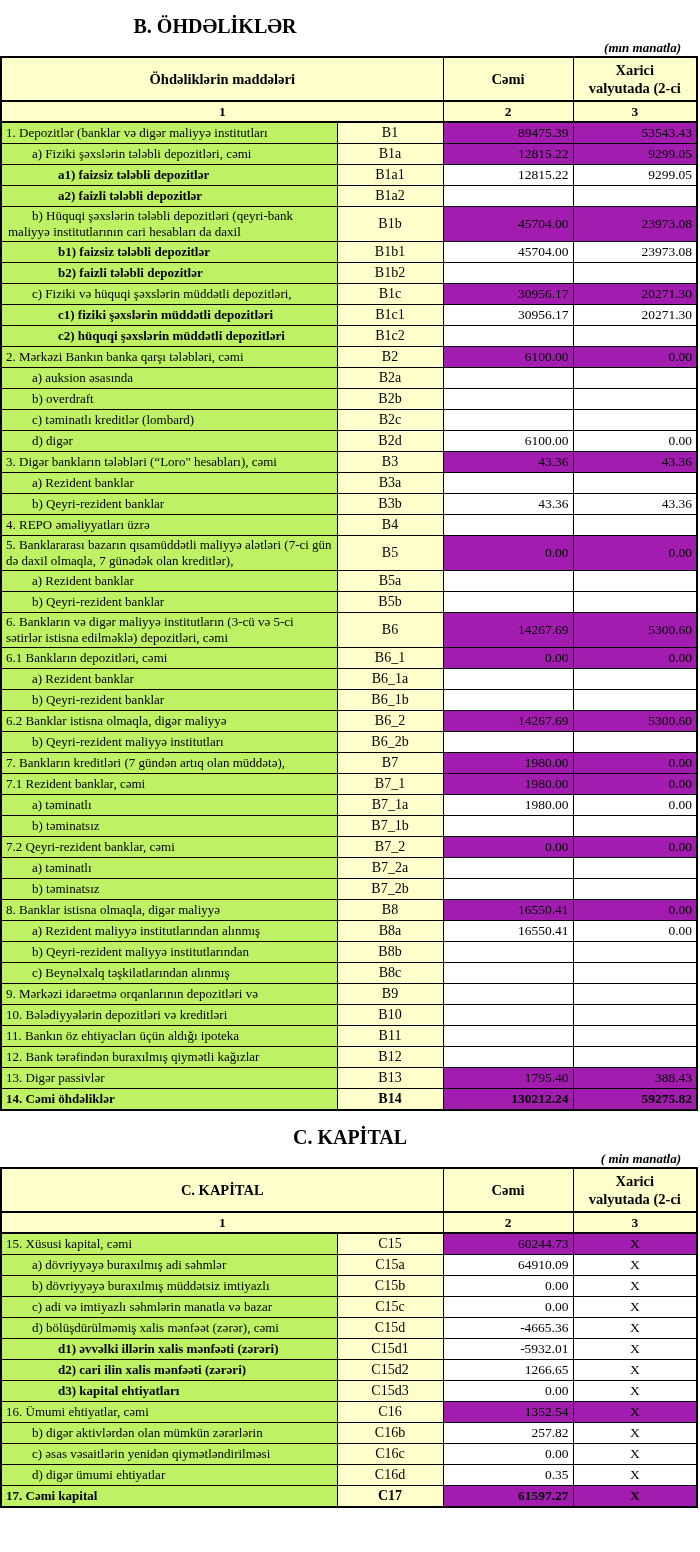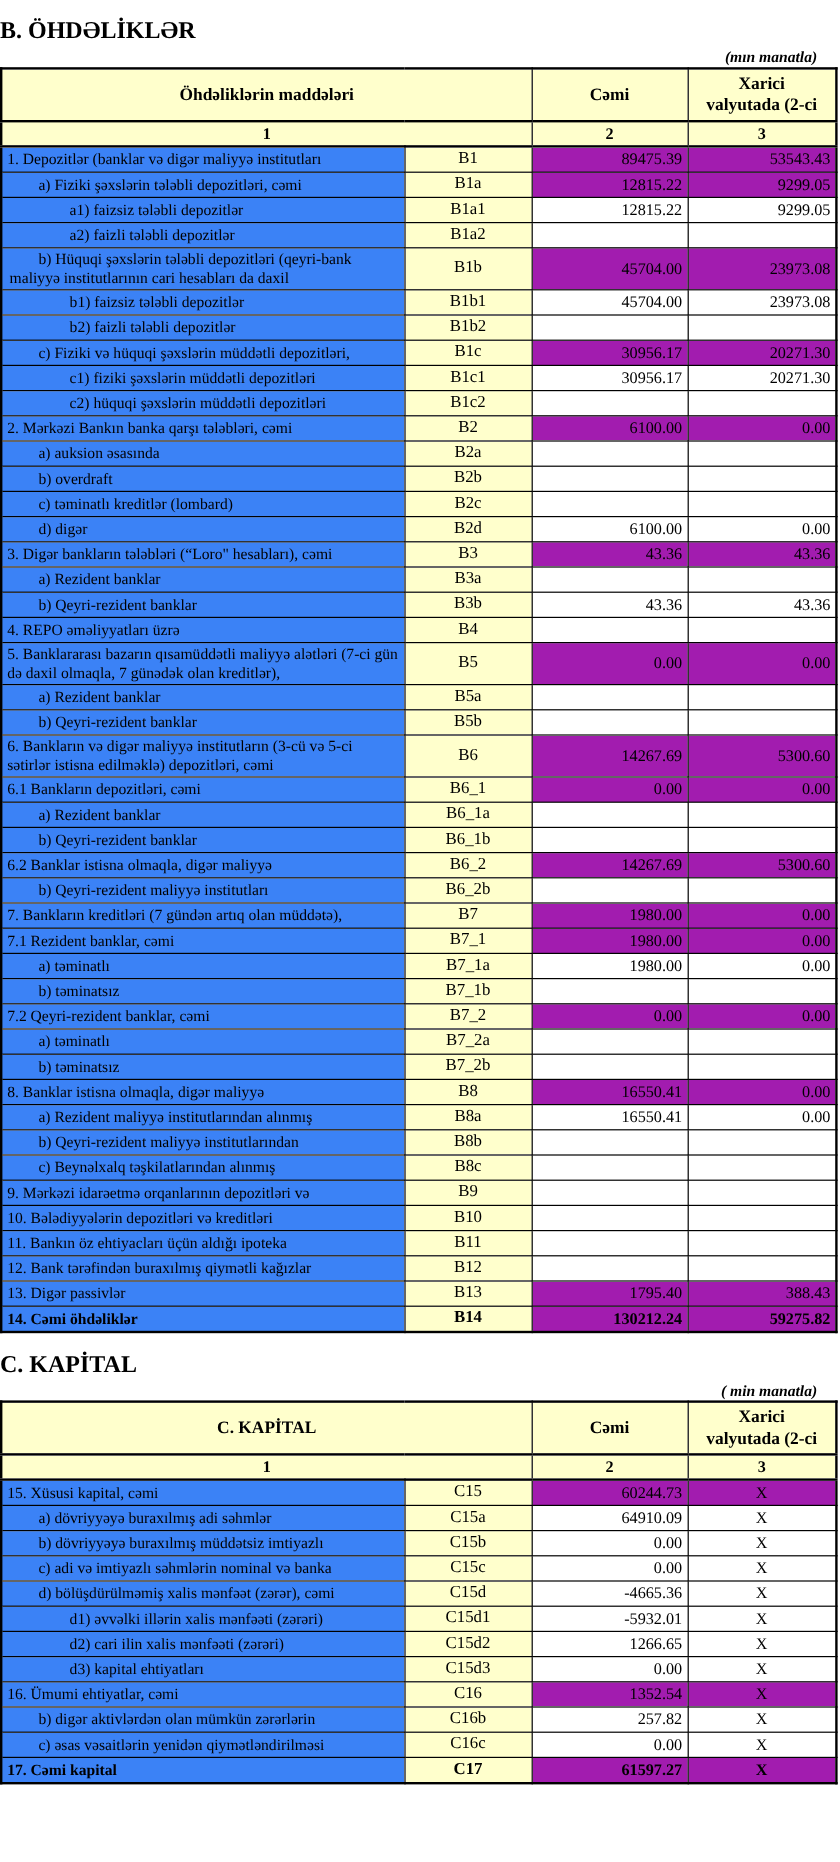--- a/index.html
+++ b/index.html
@@ -12,21 +12,21 @@
     font-family: "Liberation Serif", "DejaVu Serif", serif;
     color: #000;
     min-height: 1552px;
     box-sizing: border-box;
     padding-top: 14px;
   }
   .sec-title {
     font-weight: bold;
     font-size: 20px;
     line-height: 24px;
-    text-align: left;
+    text-align: center;
     margin: 0 0 2px 0;
   }
   .sec-title.left-centered { width: 430px; }
   .unit-note {
     font-style: italic;
     font-weight: bold;
     font-size: 13px;
     line-height: 15px;
     text-align: right;
     padding-right: 19px;
@@ -60,29 +60,29 @@
   tr.numrow th {
     background: #FFFFCC;
     font-weight: bold;
     font-size: 13.5px;
     line-height: 15px;
     text-align: center;
     height: 17px;
     border-bottom: 2px solid #000;
   }
   td.label {
-    background: #3b82f6;
+    background: #bef264;
     font-size: 13px;
     line-height: 16px;
     padding: 1px 4px 1px 4px;
     height: 18px;
     text-align: left;
   }
   td.ind1 { padding-left: 30px; }
-  td.ind2 { padding-left: 56px; }
+  td.ind2 { padding-left: 56px; font-weight: bold; }
   td.hang { padding-left: 6px; text-indent: 24px; }
   td.code {
     background: #FFFFCC;
     font-size: 14px;
     text-align: center;
     padding: 1px 2px;
   }
   td.val {
     font-size: 13.5px;
     text-align: right;
@@ -432,21 +432,21 @@
           <td class="val wbg">64910.09</td>
           <td class="val wbg xc">X</td>
         </tr>
         <tr>
           <td class="label ind1">b) dövriyyəyə buraxılmış müddətsiz imtiyazlı</td>
           <td class="code">C15b</td>
           <td class="val wbg">0.00</td>
           <td class="val wbg xc">X</td>
         </tr>
         <tr>
-          <td class="label ind1">c) adi və imtiyazlı səhmlərin nominal və banka</td>
+          <td class="label ind1">c) adi və imtiyazlı səhmlərin manatla və bazar</td>
           <td class="code">C15c</td>
           <td class="val wbg">0.00</td>
           <td class="val wbg xc">X</td>
         </tr>
         <tr>
           <td class="label ind1">d) bölüşdürülməmiş xalis mənfəət (zərər), cəmi</td>
           <td class="code">C15d</td>
           <td class="val wbg">-4665.36</td>
           <td class="val wbg xc">X</td>
         </tr>
@@ -477,20 +477,26 @@
         <tr>
           <td class="label ind1">b) digər aktivlərdən olan mümkün zərərlərin</td>
           <td class="code">C16b</td>
           <td class="val wbg">257.82</td>
           <td class="val wbg xc">X</td>
         </tr>
         <tr>
           <td class="label ind1">c) əsas vəsaitlərin yenidən qiymətləndirilməsi</td>
           <td class="code">C16c</td>
           <td class="val wbg">0.00</td>
+          <td class="val wbg xc">X</td>
+        </tr>
+        <tr>
+          <td class="label ind1">d) digər ümumi ehtiyatlar</td>
+          <td class="code">C16d</td>
+          <td class="val wbg">0.35</td>
           <td class="val wbg xc">X</td>
         </tr>
         <tr class="bold">
           <td class="label ind0">17. Cəmi kapital</td>
           <td class="code">C17</td>
           <td class="val ybg">61597.27</td>
           <td class="val ybg xc">X</td>
         </tr>
       </tbody>
   </table>

